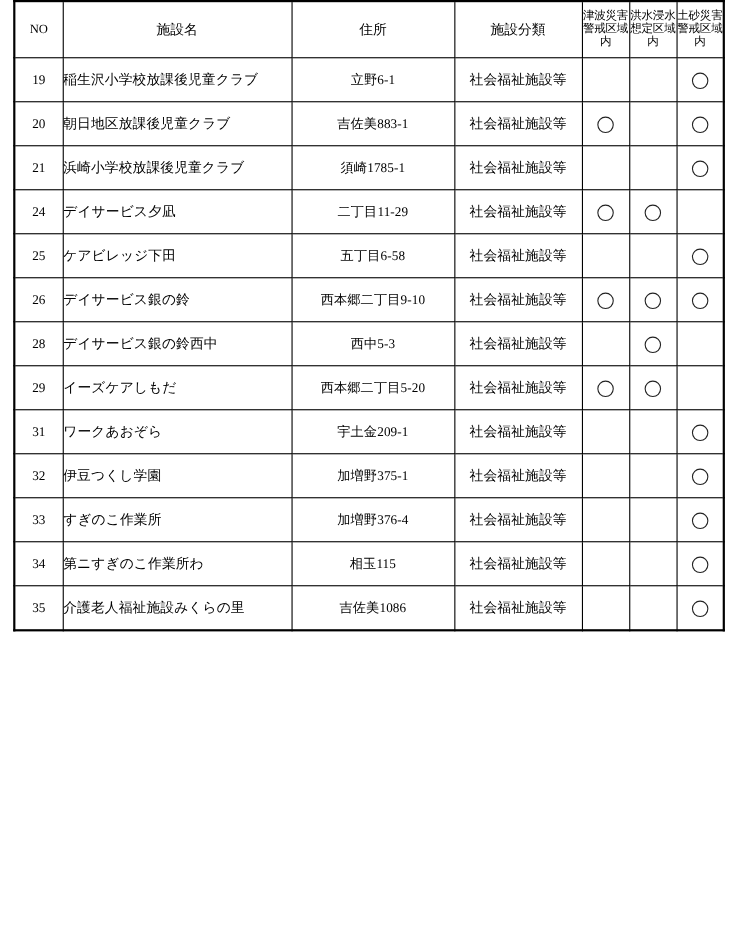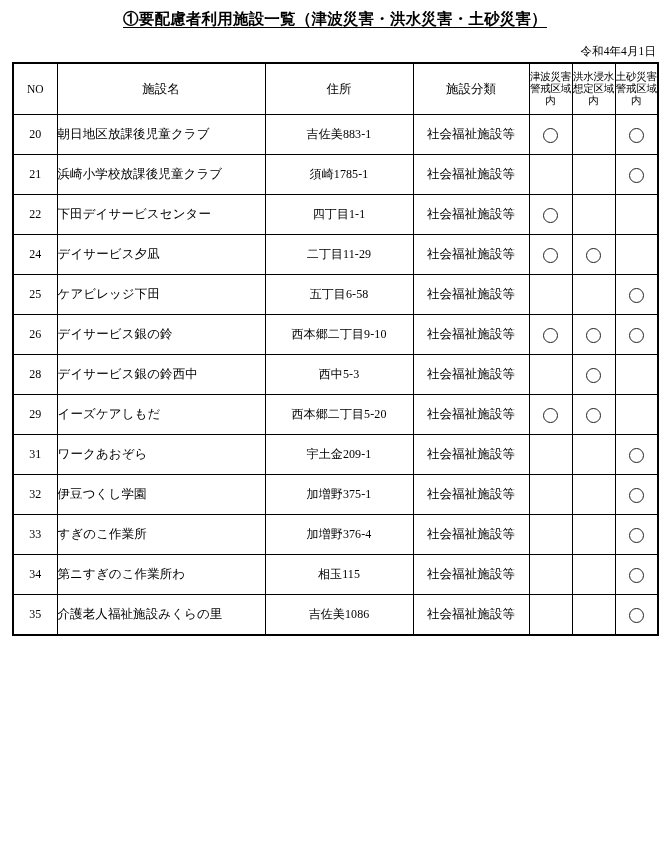--- a/index.html
+++ b/index.html
@@ -111,23 +111,21 @@
     border: 1.3px solid #222;
     border-radius: 50%;
     vertical-align: middle;
   }
 </style>
 </head>
 <body>
 
 <div class="page">
 
-  <h1 class="doc-title"><span class="ul">①要配慮者利用施設一覧（津波災害・洪水災害・土砂災害）</span></h1>
-
-  <div class="date-line">令和4年4月1日</div>
+
 
   <table class="facility-table">
     <colgroup>
       <col class="col-no">
       <col class="col-name">
       <col class="col-addr">
       <col class="col-class">
       <col class="col-mark">
       <col class="col-mark">
       <col class="col-mark">
@@ -138,47 +136,47 @@
         <th>施設名</th>
         <th>住所</th>
         <th>施設分類</th>
         <th class="narrow">津波災害警戒区域内</th>
         <th class="narrow">洪水浸水想定区域内</th>
         <th class="narrow">土砂災害警戒区域内</th>
       </tr>
     </thead>
     <tbody id="table-body">
         <tr>
+          <td class="c-no">19</td>
+          <td class="c-name">稲生沢小学校放課後児童クラブ</td>
+          <td class="c-addr">立野6-1</td>
+          <td class="c-class">社会福祉施設等</td>
+          <td class="c-mark"></td>
+          <td class="c-mark"></td>
+          <td class="c-mark"><span class="circle" title="○"></span></td>
+        </tr>
+        <tr>
           <td class="c-no">20</td>
           <td class="c-name">朝日地区放課後児童クラブ</td>
           <td class="c-addr">吉佐美883-1</td>
           <td class="c-class">社会福祉施設等</td>
           <td class="c-mark"><span class="circle" title="○"></span></td>
           <td class="c-mark"></td>
           <td class="c-mark"><span class="circle" title="○"></span></td>
         </tr>
         <tr>
           <td class="c-no">21</td>
           <td class="c-name">浜崎小学校放課後児童クラブ</td>
           <td class="c-addr">須崎1785-1</td>
           <td class="c-class">社会福祉施設等</td>
           <td class="c-mark"></td>
           <td class="c-mark"></td>
           <td class="c-mark"><span class="circle" title="○"></span></td>
         </tr>
         <tr>
-          <td class="c-no">22</td>
-          <td class="c-name">下田デイサービスセンター</td>
-          <td class="c-addr">四丁目1-1</td>
-          <td class="c-class">社会福祉施設等</td>
-          <td class="c-mark"><span class="circle" title="○"></span></td>
-          <td class="c-mark"></td>
-          <td class="c-mark"></td>
-        </tr>
-        <tr>
           <td class="c-no">24</td>
           <td class="c-name">デイサービス夕凪</td>
           <td class="c-addr">二丁目11-29</td>
           <td class="c-class">社会福祉施設等</td>
           <td class="c-mark"><span class="circle" title="○"></span></td>
           <td class="c-mark"><span class="circle" title="○"></span></td>
           <td class="c-mark"></td>
         </tr>
         <tr>
           <td class="c-no">25</td>

